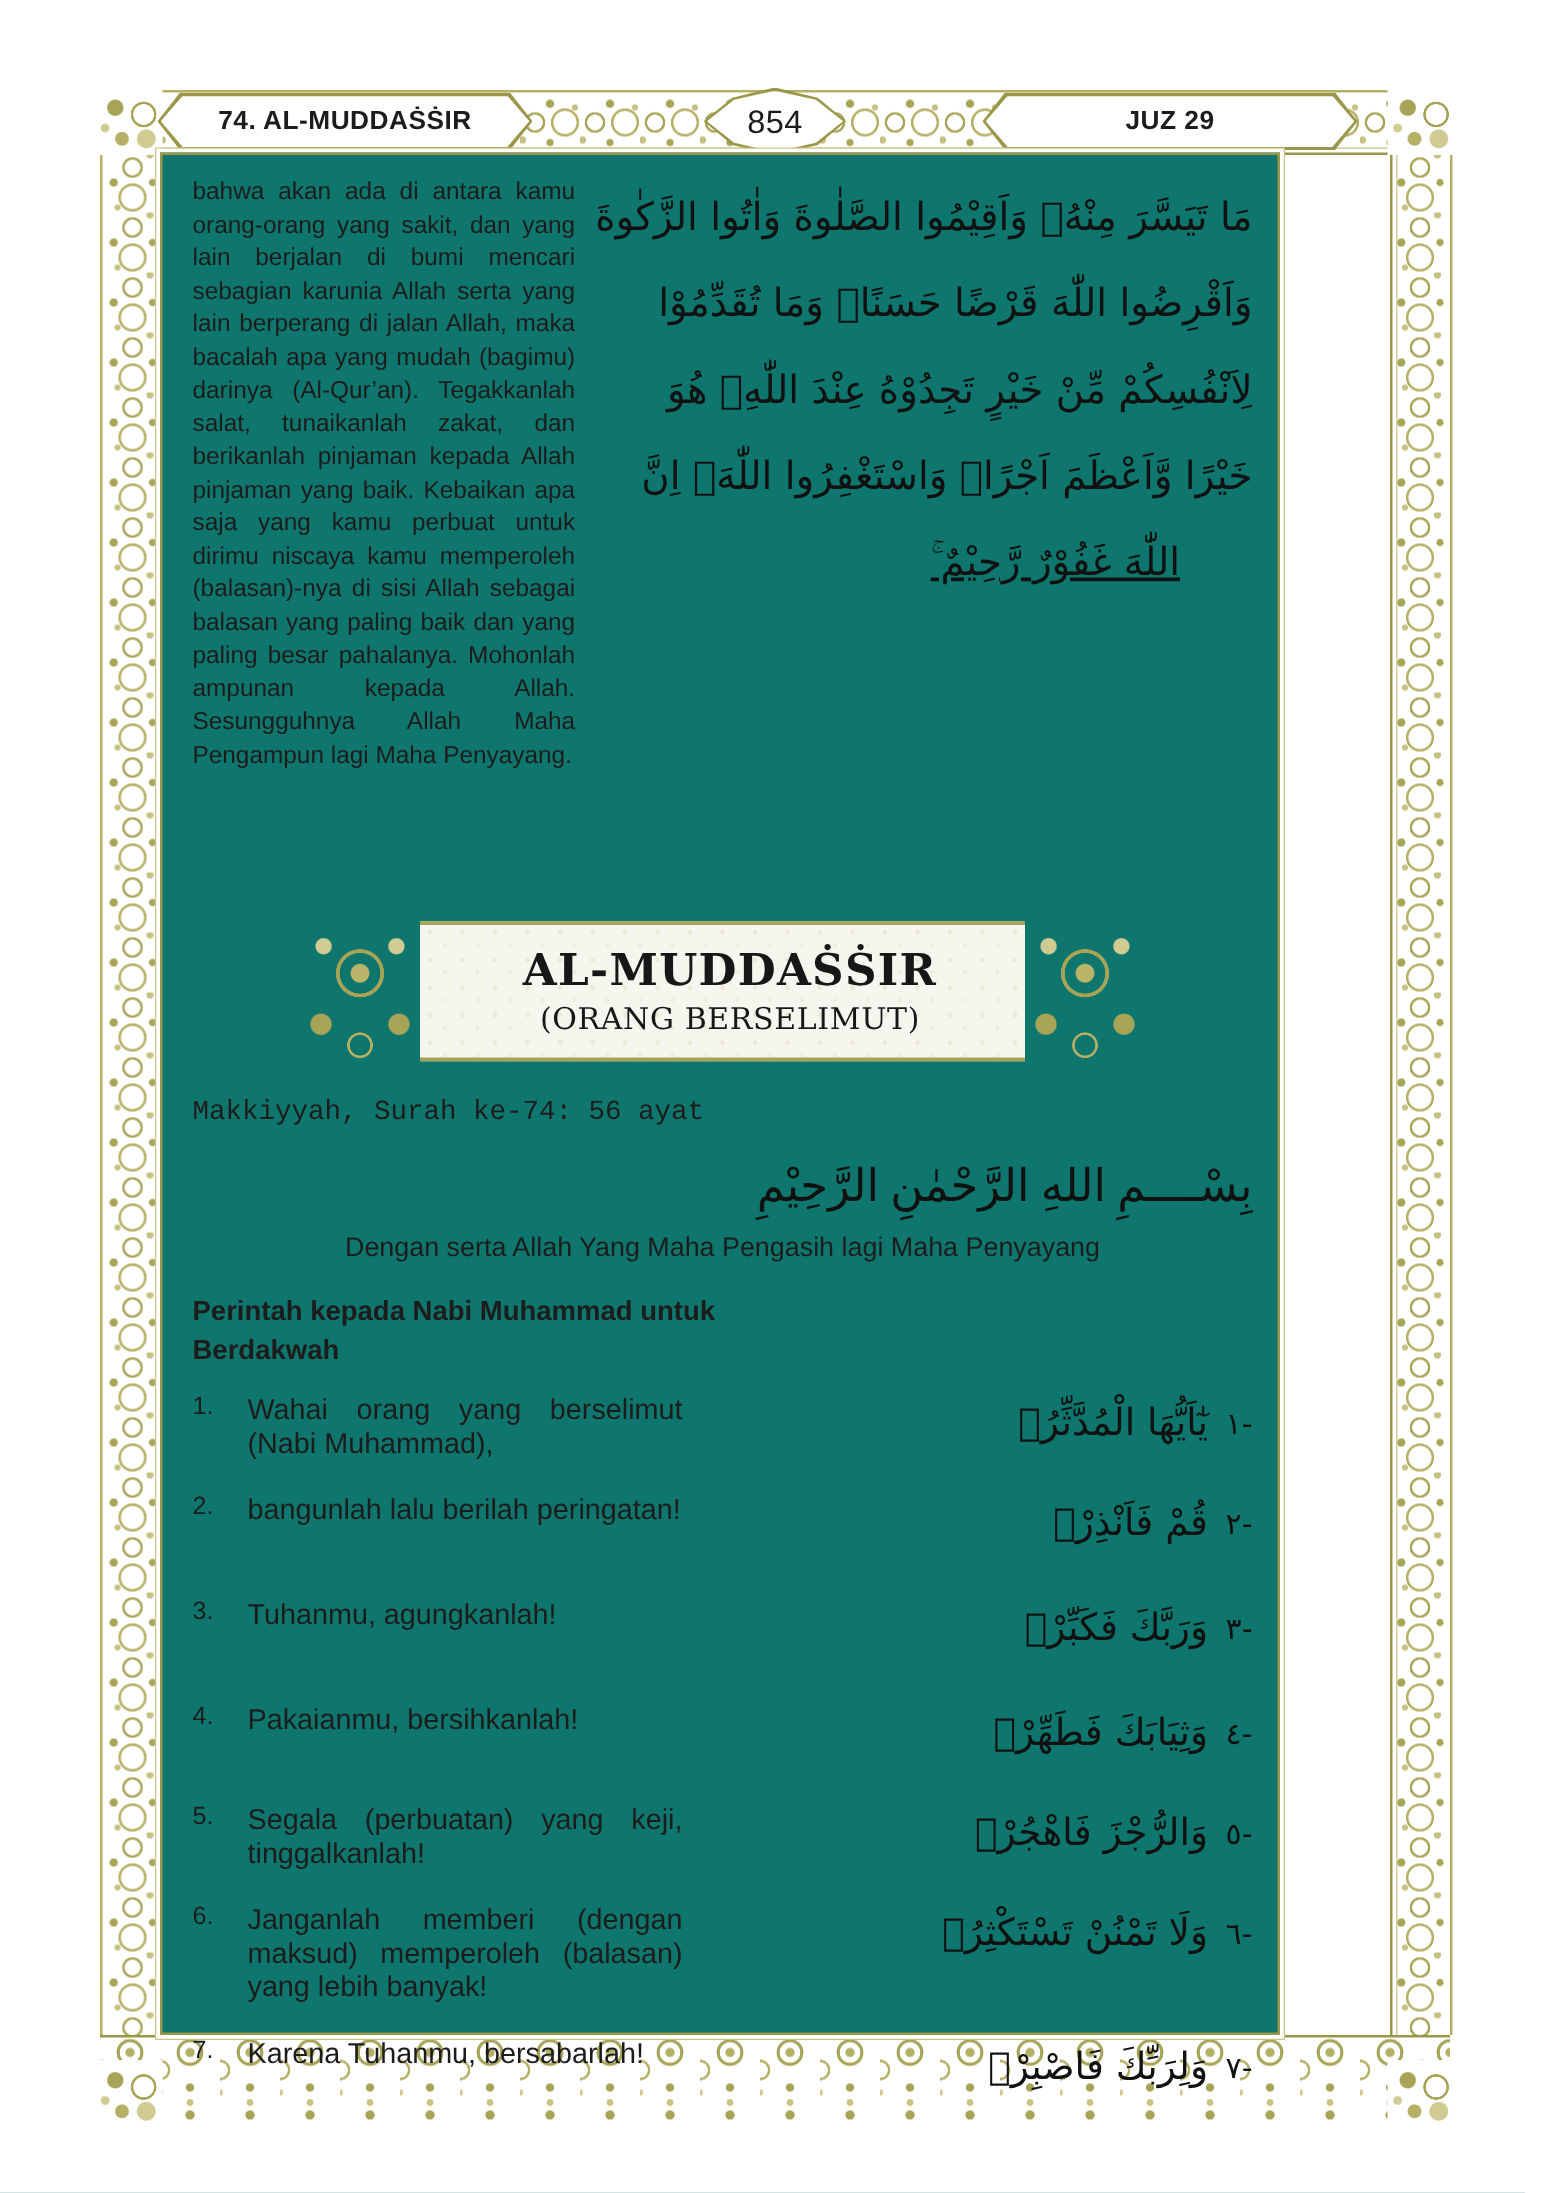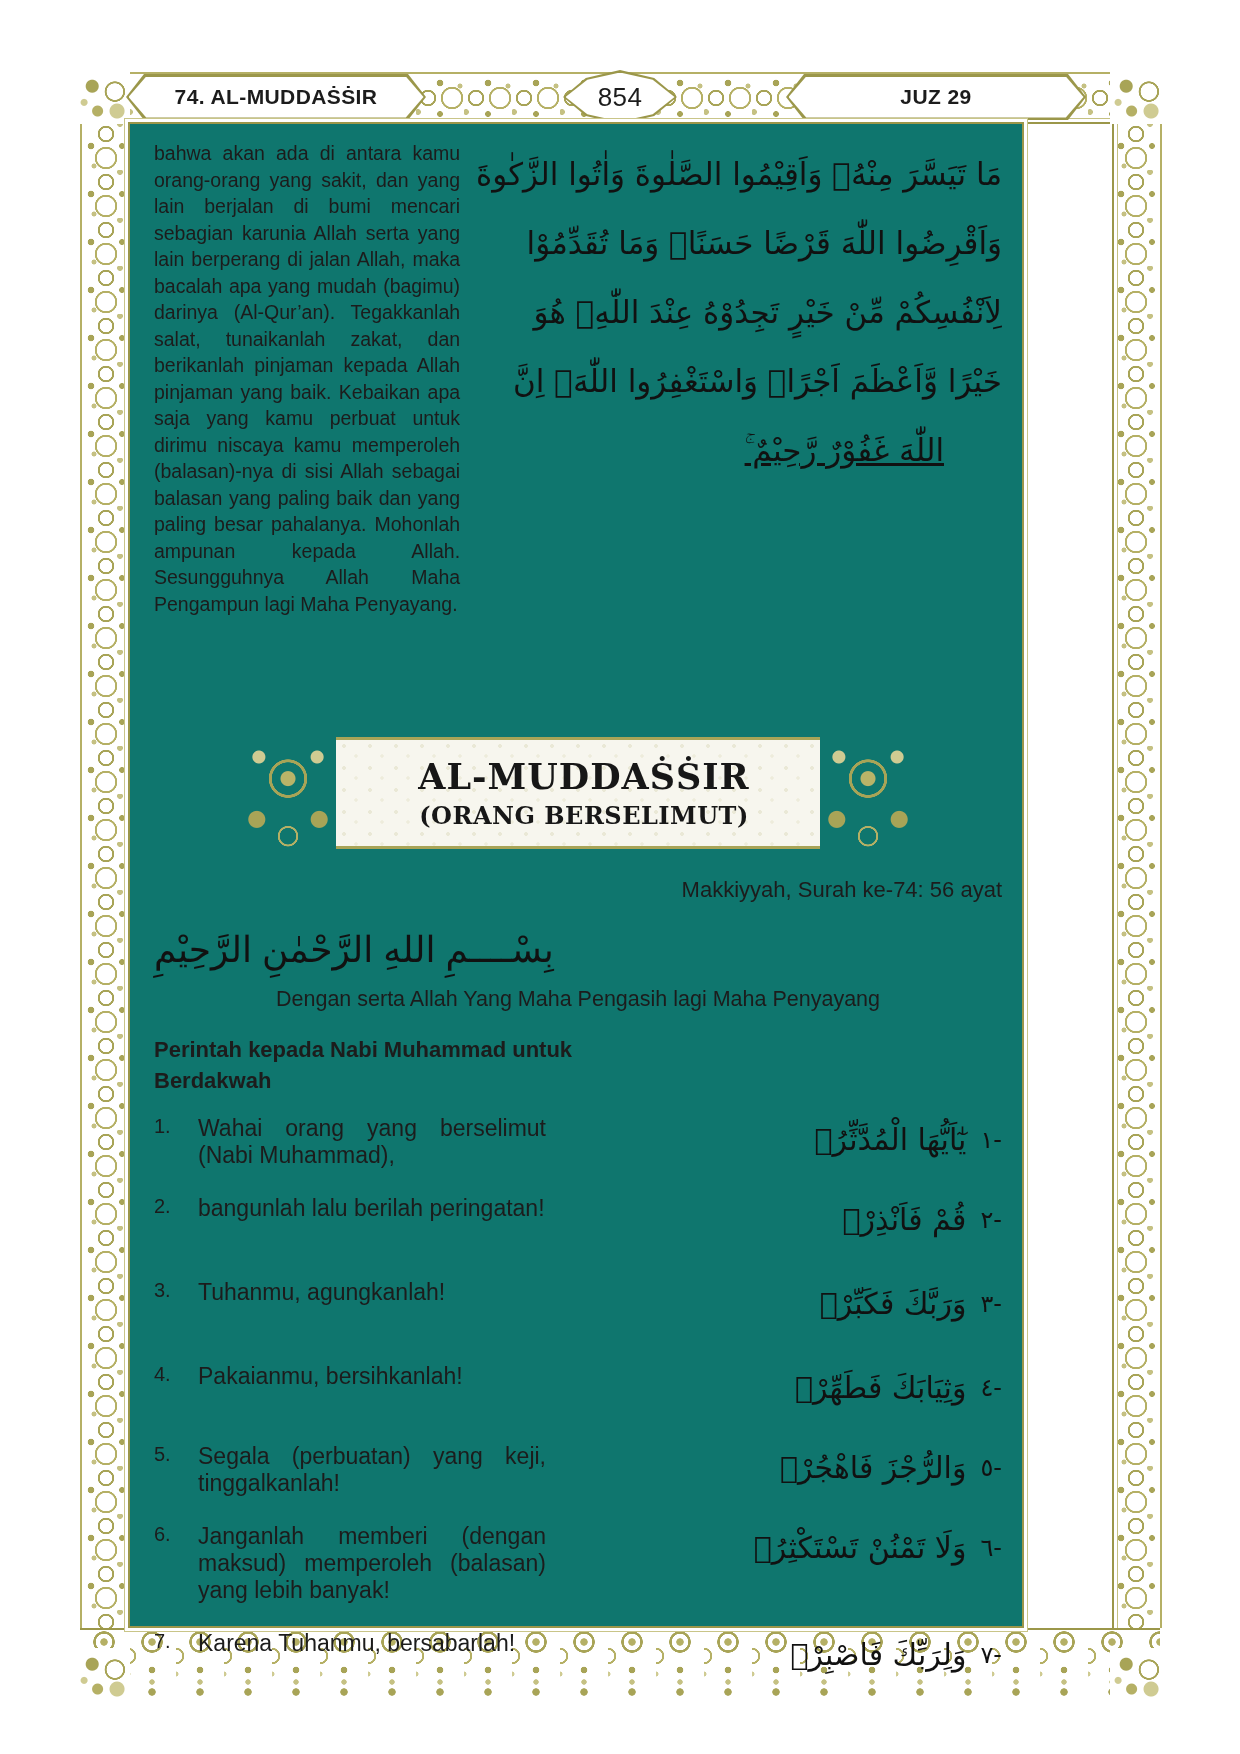--- a/index.html
+++ b/index.html
@@ -81,36 +81,36 @@
   .banner{position:relative;width:656px;height:118px;margin:118px auto 0;}
   .banner-core{position:absolute;left:86px;right:86px;top:2px;bottom:4px;
       background-color:#f7f6ee;
       background-image:radial-gradient(circle at 8px 6px, rgba(168,164,87,.16) 1.6px, rgba(168,164,87,0) 2.2px),
                        radial-gradient(circle at 20px 16px, rgba(168,164,87,.12) 1.4px, rgba(168,164,87,0) 2px);
       background-size:26px 22px;
       border-top:3px solid #a8a457;border-bottom:3px solid #a8a457;
       display:flex;flex-direction:column;align-items:center;justify-content:center;padding-left:12px;}
   .banner-title{font-family:"DejaVu Serif","Liberation Serif",serif;font-weight:bold;
       font-size:35px;letter-spacing:1px;line-height:40px;color:#171717;}
-  .banner-sub{font-family:"DejaVu Serif","Liberation Serif",serif;font-weight:bold;
+  .banner-sub{font-family:"DejaVu Serif","Liberation Serif",serif;font-weight:normal;
       font-size:24px;letter-spacing:.5px;margin-top:4px;color:#171717;}
   .flourish{position:absolute;top:-2px;width:104px;height:120px;
       background-image:
         radial-gradient(circle at 50% 38%, rgba(168,164,87,0) 16px, #a8a457 16.5px 19px, rgba(168,164,87,0) 19.5px),
         radial-gradient(circle at 50% 38%, #b9b468 7px, rgba(185,180,104,0) 8px),
         radial-gradient(circle at 22% 20%, #cfcb92 6px, rgba(207,203,146,0) 7px),
         radial-gradient(circle at 78% 20%, #cfcb92 6px, rgba(207,203,146,0) 7px),
         radial-gradient(circle at 20% 72%, #a8a457 8px, rgba(168,164,87,0) 9px),
         radial-gradient(circle at 80% 72%, #a8a457 8px, rgba(168,164,87,0) 9px),
         radial-gradient(circle at 50% 86%, rgba(168,164,87,0) 8px, #b5b065 8.5px 10px, rgba(181,176,101,0) 10.5px);}
   .flourish.fl-left{left:-14px;}
   .flourish.fl-right{right:-14px;}
 
-  .meta-line{text-align:right;font-size:22px;margin-top:24px;}
-  .bismillah{text-align:left;direction:rtl;font-family:Liberation Sans, sans-serif;
+  .meta-line{text-align:left;font-size:22px;margin-top:24px;font-family:Liberation Mono, monospace;}
+  .bismillah{text-align:right;direction:rtl;font-family:Liberation Serif, serif;
       font-size:36px;margin-top:16px;line-height:62px;color:#111;}
   .bismillah-tr{text-align:center;font-size:21.5px;margin-top:6px;}
 
   .section-heading{font-weight:bold;font-size:22px;line-height:31px;width:500px;margin-top:22px;}
 
   
   .verses{margin-top:16px;}
   .verse-row{display:flex;align-items:flex-start;margin-bottom:23px;min-height:52px;}
   .v-num{width:44px;font-size:20px;padding-top:3px;}
   .v-text{width:348px;font-size:23px;line-height:27px;text-align:justify;padding-top:3px;}

